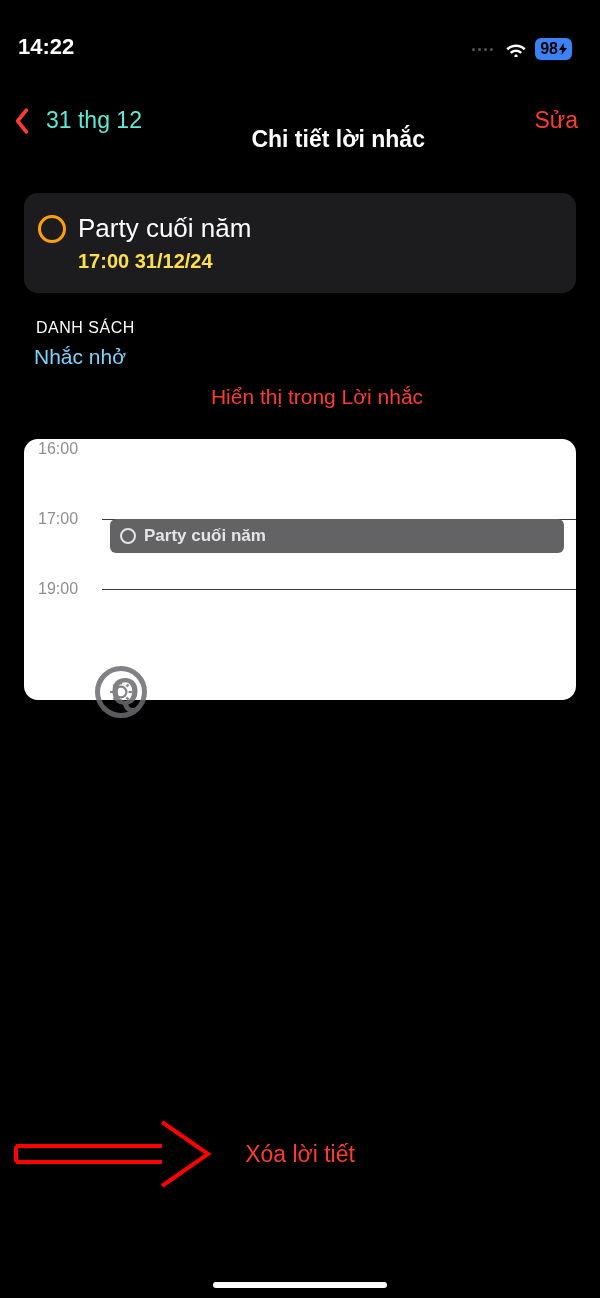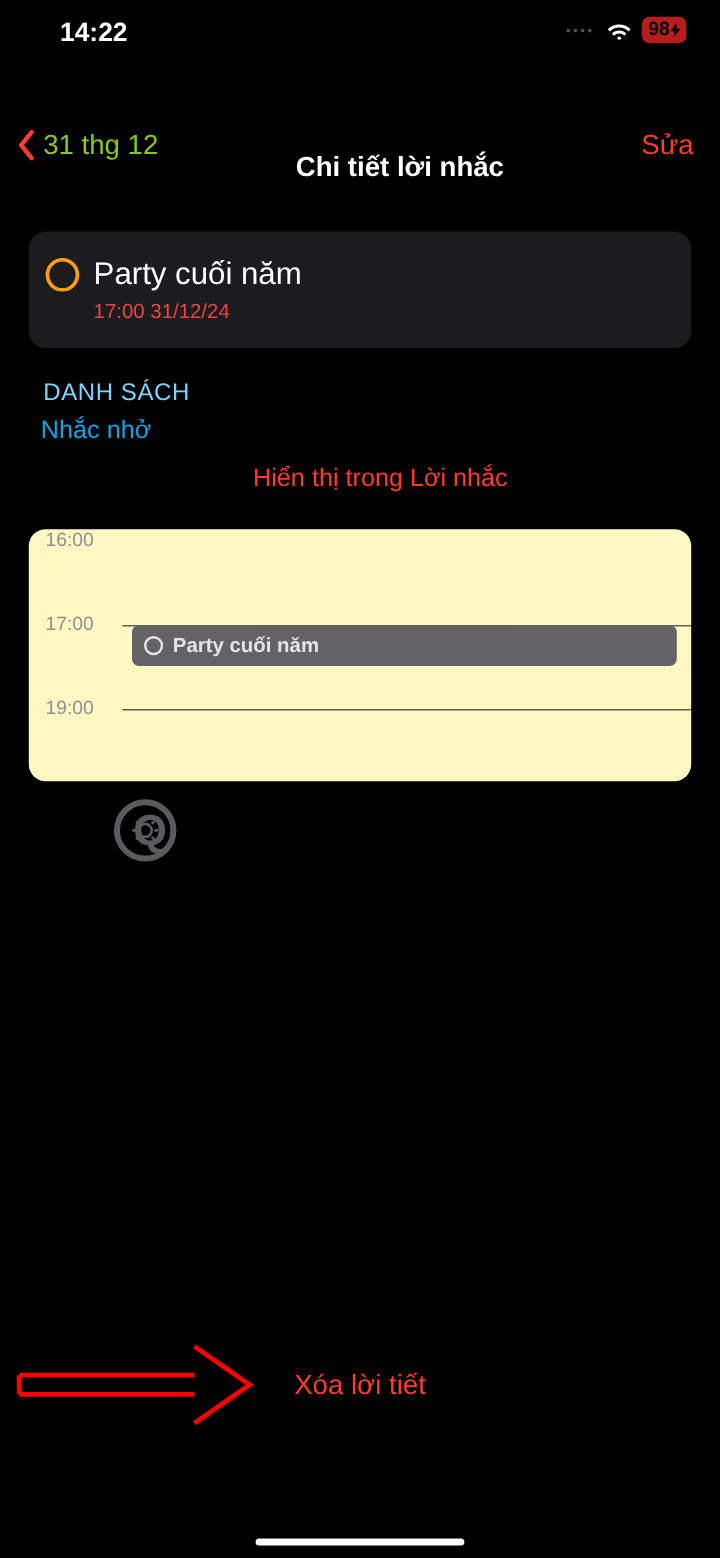--- a/index.html
+++ b/index.html
@@ -1,46 +1,46 @@
 <!DOCTYPE html>
 <html><head>
 <meta charset="utf-8">
 <style>
   * { box-sizing: border-box; margin: 0; padding: 0; }
   html, body { width: 600px; height: 1298px; background: #000; font-family: -apple-system, "Helvetica Neue", Arial, sans-serif; color: #fff; overflow: hidden; position: relative; }
   
   
-  .status-bar { display: flex; justify-content: space-between; align-items: flex-start; padding: 14px 28px 0 50px; height: 60px; }
+  .status-bar { display: flex; justify-content: space-between; align-items: flex-end; padding: 14px 28px 0 18px; height: 60px; }
   .status-time { font-size: 22px; font-weight: 600; }
   .status-right { display: flex; align-items: center; gap: 8px; }
   .cell-dots { display: flex; gap: 3px; align-items: flex-end; margin-right: 4px; }
   .cell-dots span { width: 3px; height: 3px; border-radius: 50%; background: #555; }
-  .battery { display: flex; align-items: center; background: #b91c1c; color: #000; border-radius: 6px; padding: 2px 5px; font-size: 16px; font-weight: 700; position: relative; }
+  .battery { display: flex; align-items: center; background: #3b82f6; color: #000; border-radius: 6px; padding: 2px 5px; font-size: 16px; font-weight: 700; position: relative; }
   .battery svg.bolt { width: 8px; height: 12px; margin-left: 1px; }
 
   
   .nav-bar { display: flex; align-items: center; justify-content: space-between; padding: 28px 22px 18px 14px; }
-  .back { display: flex; align-items: center; color: #84cc16; font-size: 23px; font-weight: 400; gap: 6px; }
+  .back { display: flex; align-items: center; color: #5eead4; font-size: 23px; font-weight: 400; gap: 16px; }
   .title { font-size: 23px; font-weight: 600; color: #fff; margin-top: 38px; }
   .edit { color: #ff3b30; font-size: 23px; font-weight: 400; }
 
   
   .card { background: #1c1c1e; border-radius: 14px; margin: 22px 24px 0 24px; padding: 20px 14px 20px 14px; display: flex; align-items: flex-start; gap: 12px; }
   .radio-ring { width: 28px; height: 28px; border-radius: 50%; border: 3px solid #ff9f0a; flex-shrink: 0; margin-top: 2px; }
   .reminder-text { display: flex; flex-direction: column; gap: 2px; }
   .reminder-title { font-size: 26px; font-weight: 400; color: #fff; }
-  .reminder-time { font-size: 17px; color: #ef4444; margin-top: 4px; }
+  .reminder-time { font-size: 20px; color: #fde047; margin-top: 4px; font-weight: bold; }
 
   
-  .section-label { font-size: 20px; color: #7dd3fc; margin: 26px 0 8px 36px; letter-spacing: 0.5px; }
-  .list-name { font-size: 21px; color: #0ea5e9; margin-left: 34px; }
+  .section-label { font-size: 16px; color: #ffffff; margin: 26px 0 8px 36px; letter-spacing: 0.5px; }
+  .list-name { font-size: 21px; color: #7dd3fc; margin-left: 34px; }
   .show-in { font-size: 21px; color: #ff3b30; margin: 16px 0 0 34px; text-align: center; }
 
   
-  .timeline { background: #fef9c3; border-radius: 14px; margin: 30px 24px 0 24px; padding: 10px 0 0 0; position: relative; overflow: hidden; height: 210px; }
+  .timeline { background: #ffffff; border-radius: 14px; margin: 30px 24px 0 24px; padding: 10px 0 0 0; position: relative; overflow: hidden; height: 261px; }
   .hour-row { position: relative; height: 70px; }
   .hour-label { position: absolute; left: 14px; top: -9px; font-size: 16px; color: #8e8e93; }
   .hour-line { position: absolute; left: 78px; right: 0; top: 0; height: 1px; background: #3a3a3c; }
   .event-block { position: absolute; left: 86px; right: 12px; background: #636366; border-radius: 6px; display: flex; align-items: center; padding: 6px 10px; gap: 8px; top: 80px; height: 34px; }
   .event-ring { width: 16px; height: 16px; border: 2.5px solid #e5e5e7; border-radius: 50%; flex-shrink: 0; }
   .event-title { font-size: 17px; font-weight: 600; color: #e5e5e7; }
 
   
   .watermark { position: absolute; left: 95px; top: 666px; display: flex; align-items: center; color: #6c6c70; opacity: 0.85; font-size: 36px; font-weight: 600; letter-spacing: 0.5px; }
   .wm-ring { width: 52px; height: 52px; border: 5px solid #6c6c70; border-radius: 50%; display: flex; align-items: center; justify-content: center; margin-right: -6px; }

